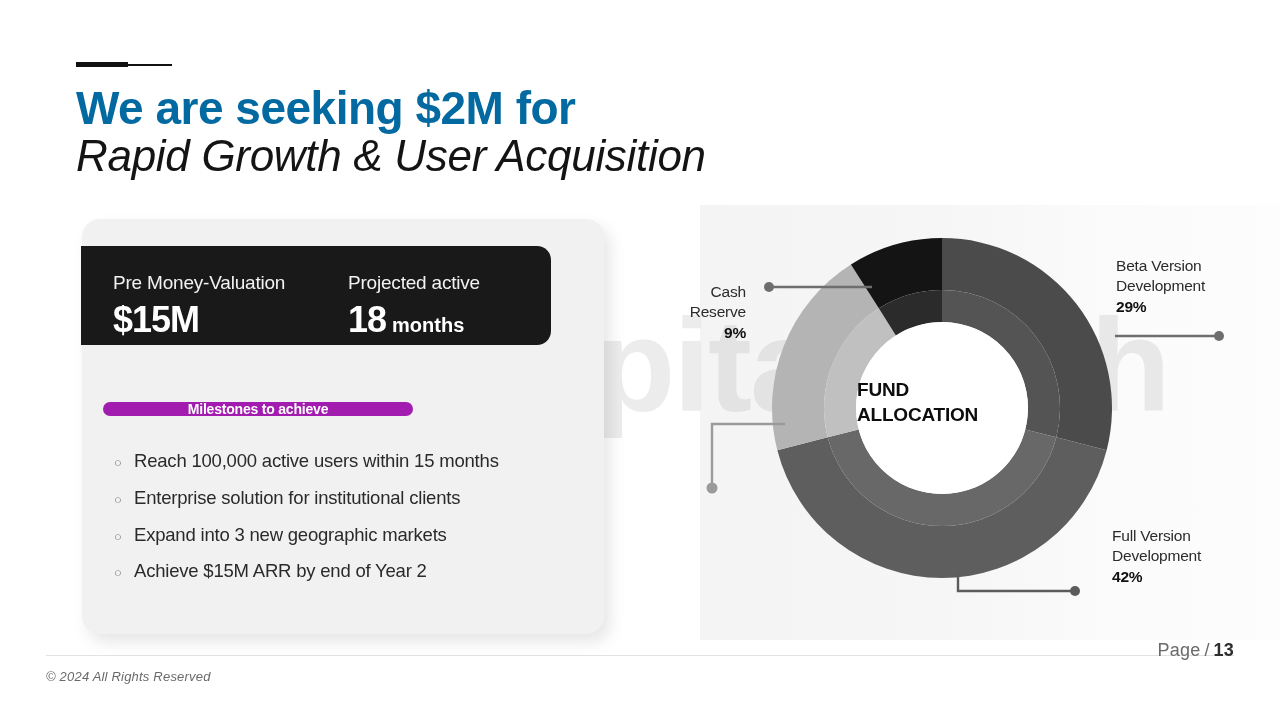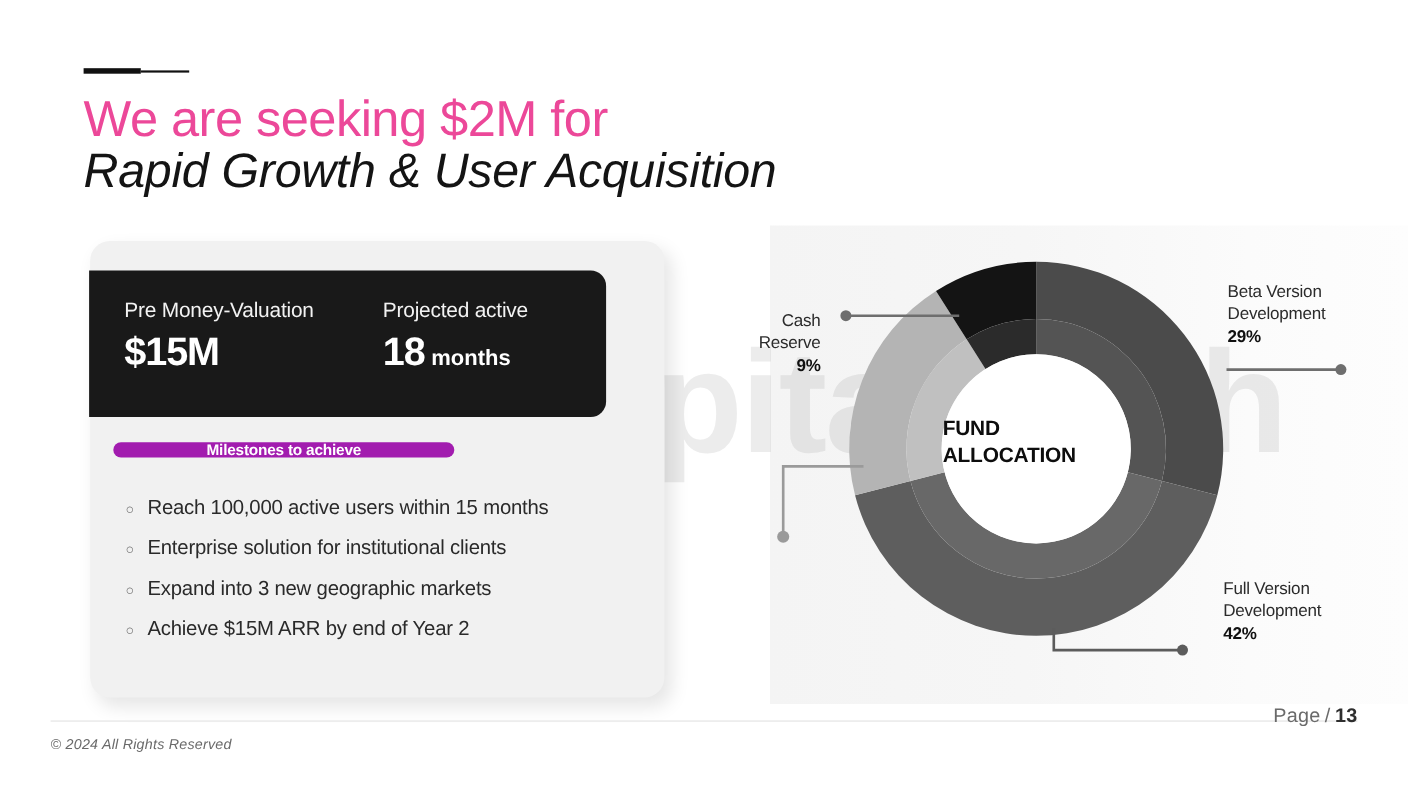--- a/index.html
+++ b/index.html
@@ -26,39 +26,39 @@
     white-space: nowrap; user-select: none; line-height: 1;
   }
 
   
   .accent { position: absolute; left: 76px; top: 62px; width: 96px; height: 5px; }
   .accent .seg-a { position:absolute; left:0; top:0; width:52px; height:5px; background:#111; }
   .accent .seg-b { position:absolute; left:52px; top:2px; width:44px; height:2px; background:#111; }
 
   .title-1 {
     position: absolute; left: 76px; top: 82px;
-    font-size: 46px; font-weight: 400; color: #ec4899;
+    font-size: 46px; font-weight: 700; color: #0369a1;
     letter-spacing: -0.5px; line-height: 1.15;
   }
   .title-2 {
     position: absolute; left: 76px; top: 131px;
     font-size: 44px; font-weight: 400; color: #141414;
     letter-spacing: -0.3px; line-height: 1.15; font-style: italic;
   }
 
   
   .card-shadow {
     position: absolute; left: 82px; top: 219px;
     width: 522px; height: 415px; border-radius: 18px;
     background: #f1f1f1;
     box-shadow: 6px 8px 16px rgba(0,0,0,0.10);
   }
   .dark-box {
     position: absolute; left: 81px; top: 246px;
-    width: 470px; height: 133px;
+    width: 470px; height: 99px;
     background: #191919; border-radius: 0 14px 14px 0;
     color: #fff; overflow: hidden;
   }
   .dark-col { position: absolute; top: 26px; }
   .dark-col.c1 { left: 32px; }
   .dark-col.c2 { left: 267px; }
   .dark-label { font-size: 19px; font-weight: 400; color: #f2f2f2; letter-spacing: -0.2px; }
   .dark-value { margin-top: 8px; font-size: 36px; font-weight: 800; letter-spacing: -1px; line-height: 1; }
   .dark-value .unit { font-size: 20px; font-weight: 700; margin-left: 6px; letter-spacing: 0; }
 

